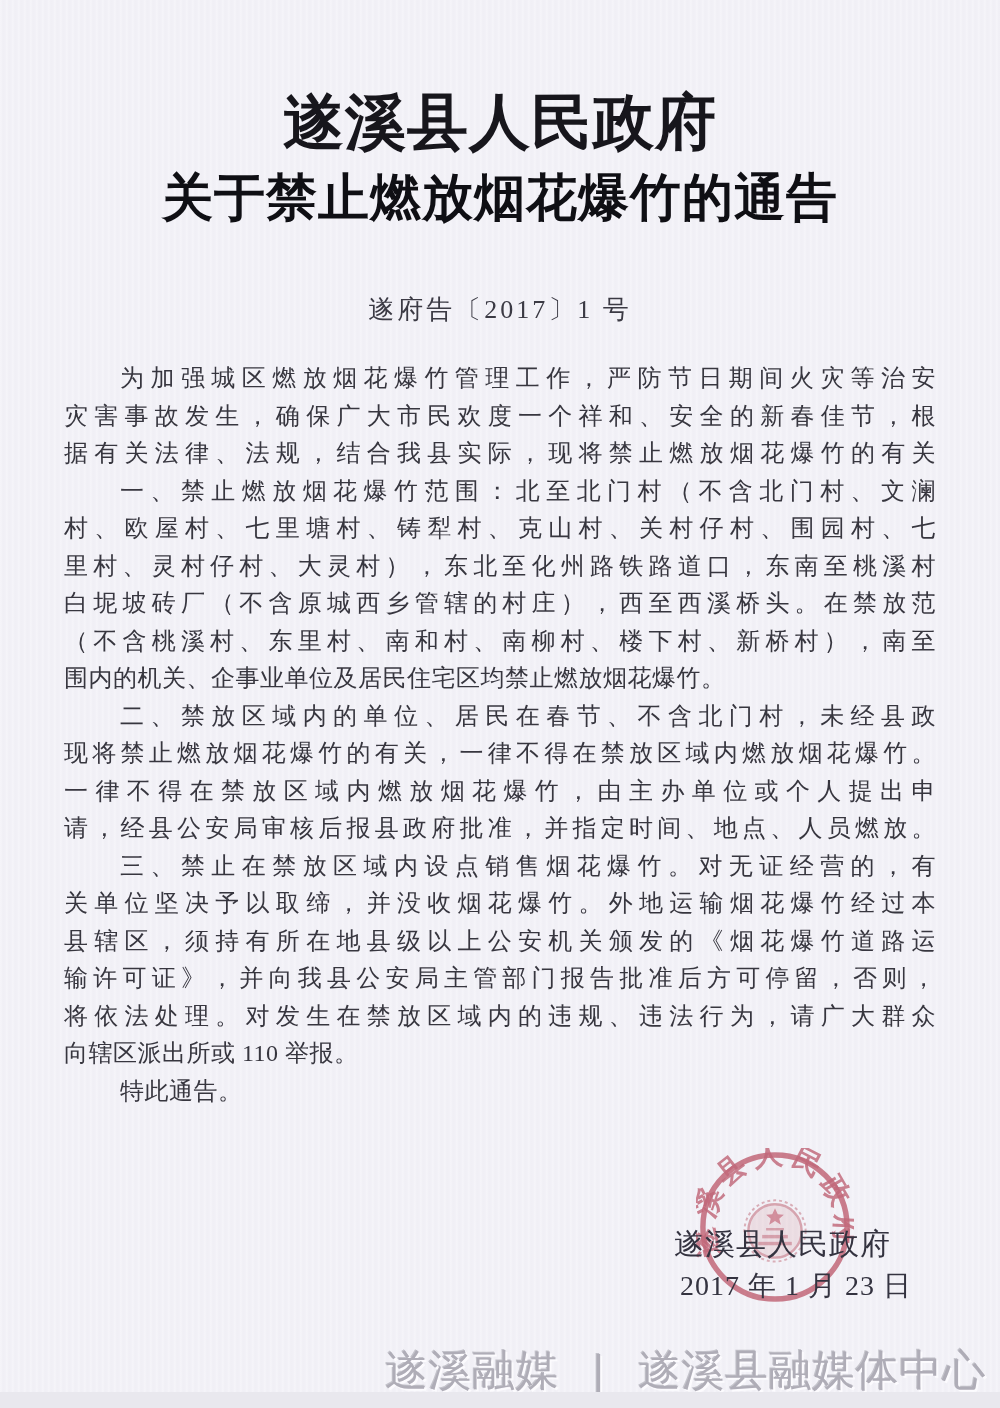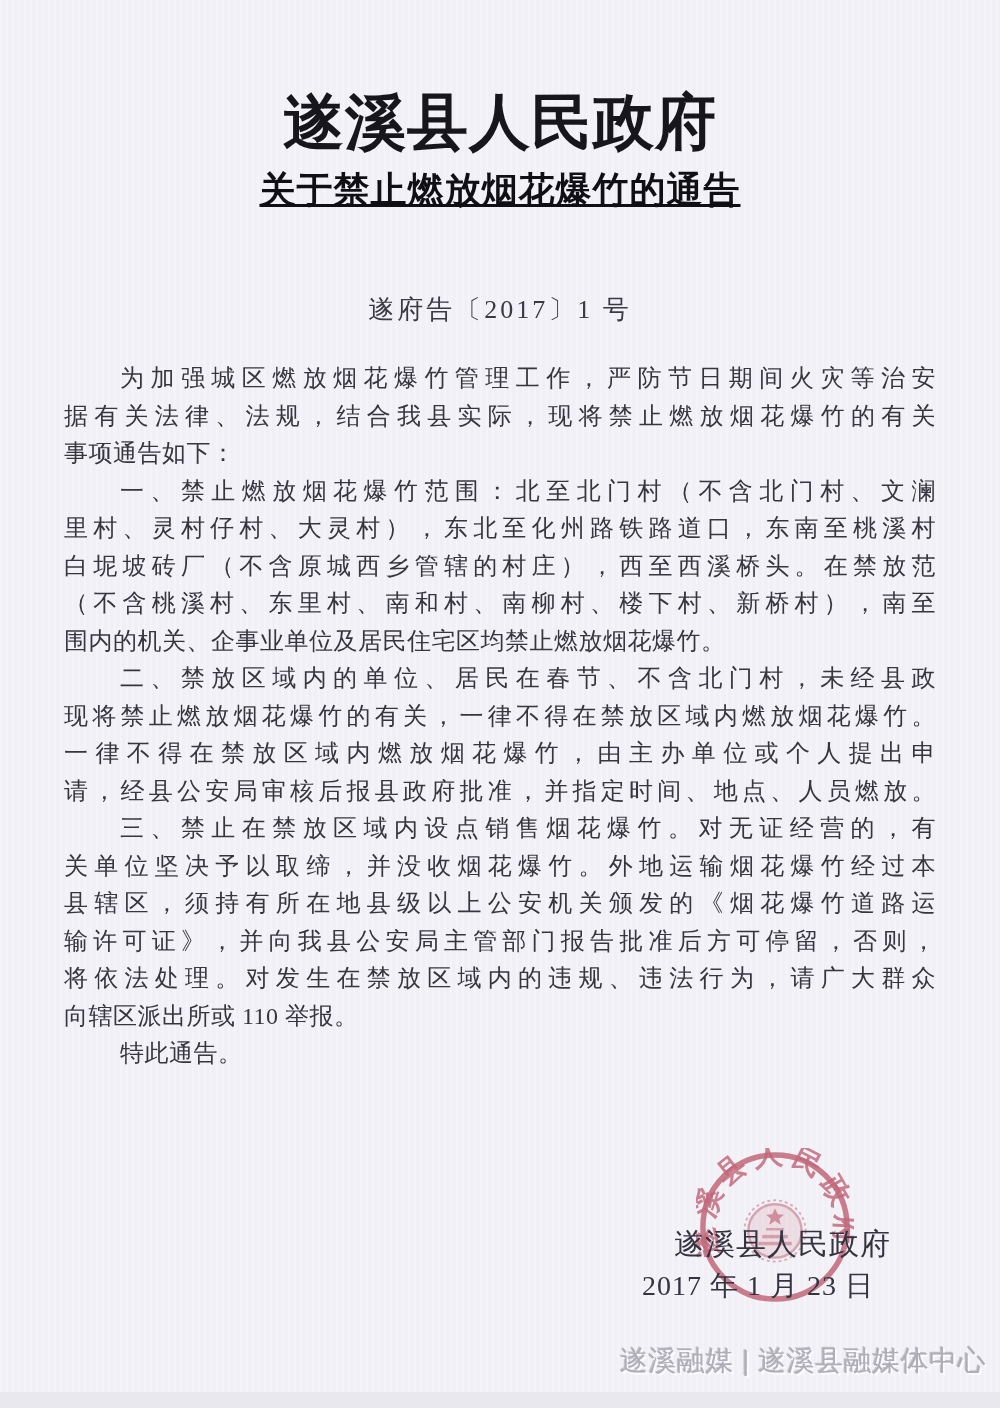--- a/index.html
+++ b/index.html
@@ -33,25 +33,24 @@
     color: #17161c;
   }
   .doc-subtitle {
     position: absolute;
     top: 170px;
     left: 0;
     width: 100%;
     text-align: center;
     font-family: "Liberation Sans", "DejaVu Sans", sans-serif;
     font-weight: bold;
-    font-size: 36px;
+    font-size: 51px;
     line-height: 1.1;
     letter-spacing: 1px;
     color: #0f0f14;
-    text-decoration: underline;
   }
   .doc-number {
     position: absolute;
     top: 272px;
     left: 0;
     width: 100%;
     text-align: center;
     font-size: 26px;
     letter-spacing: 3px;
     color: #3b3a44;
@@ -96,54 +95,55 @@
     top: 1224px;
     left: 674px;
     font-size: 30px;
     letter-spacing: 1px;
     color: #343340;
     z-index: 3;
   }
   .sig-date {
     position: absolute;
     top: 1267px;
-    left: 642px;
+    left: 680px;
     font-size: 28px;
     letter-spacing: 1px;
     color: #343340;
     z-index: 3;
   }
   .footer-watermark {
     position: absolute;
     top: 1342px;
     right: 14px;
-    font-size: 28px;
+    font-size: 43px;
     letter-spacing: 0.5px;
-    font-family: Liberation Sans, sans-serif;
+    font-family: Liberation Mono, monospace;
     color: #afadb7;
     text-shadow: 2px 2px 0 #fcfbfe, -1px -1px 0 rgba(110,108,120,0.35);
   }
 </style>
 </head>
 <body>
 
 <div class="page">
 
   <div class="doc-title">遂溪县人民政府</div>
 
   <div class="doc-subtitle">关于禁止燃放烟花爆竹的通告</div>
 
   <div class="doc-number">遂府告〔2017〕1 号</div>
 
   <div class="doc-body">
     <span class="ln indent">为加强城区燃放烟花爆竹管理工作，严防节日期间火灾等治安</span>
+    <span class="ln">灾害事故发生，确保广大市民欢度一个祥和、安全的新春佳节，根</span>
     <span class="ln">据有关法律、法规，结合我县实际，现将禁止燃放烟花爆竹的有关</span>
-    <span class="ln short">事项通告如下：</span>
 
     <span class="ln indent">一、禁止燃放烟花爆竹范围：北至北门村（不含北门村、文澜</span>
+    <span class="ln">村、欧屋村、七里塘村、铸犁村、克山村、关村仔村、围园村、七</span>
     <span class="ln">里村、灵村仔村、大灵村），东北至化州路铁路道口，东南至桃溪村</span>
     <span class="ln">白坭坡砖厂（不含原城西乡管辖的村庄），西至西溪桥头。在禁放范</span>
     <span class="ln">（不含桃溪村、东里村、南和村、南柳村、楼下村、新桥村），南至</span>
     <span class="ln short">围内的机关、企事业单位及居民住宅区均禁止燃放烟花爆竹。</span>
 
     <span class="ln indent">二、禁放区域内的单位、居民在春节、不含北门村，未经县政</span>
     <span class="ln">现将禁止燃放烟花爆竹的有关，一律不得在禁放区域内燃放烟花爆竹。</span>
     <span class="ln">一律不得在禁放区域内燃放烟花爆竹，由主办单位或个人提出申</span>
     <span class="ln">请，经县公安局审核后报县政府批准，并指定时间、地点、人员燃放。</span>
 

